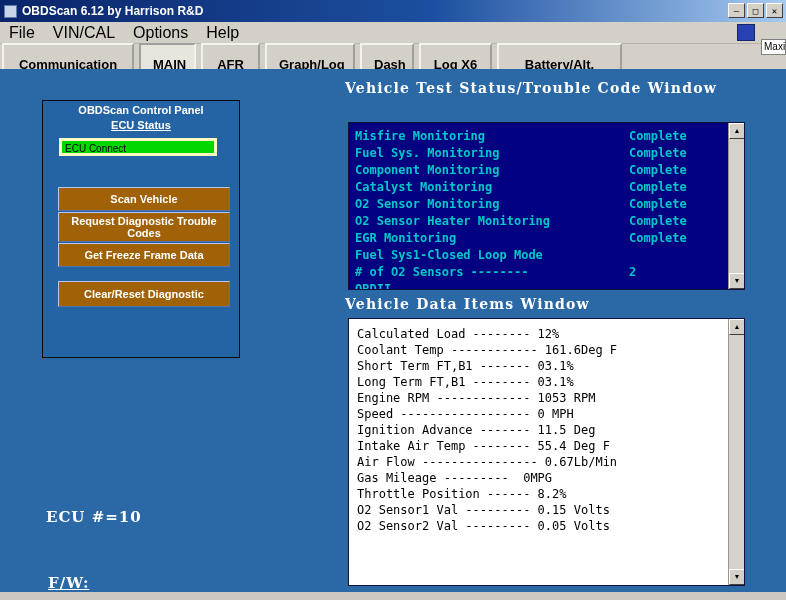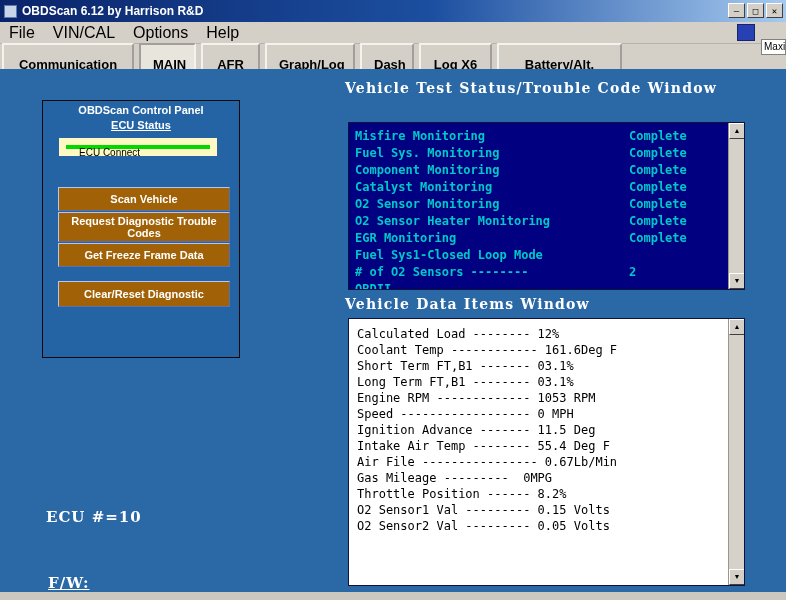--- a/index.html
+++ b/index.html
@@ -39,21 +39,21 @@
   .bottom-strip { position:absolute; top:592px; left:0; width:786px; height:8px; background:#CCC8C0; }
 
   
   .ctrlpanel { position:absolute; left:42px; top:100px; width:198px; height:258px;
     background:#2464A4; border:1px solid #0A0A0A; }
   .cp-title { position:absolute; top:3px; left:0; width:100%; text-align:center;
     color:#fff; font-size:11px; font-weight:bold; }
   .cp-sub { position:absolute; top:18px; left:0; width:100%; text-align:center;
     color:#fff; font-size:11px; font-weight:bold; text-decoration:underline; }
   .ecu-field { position:absolute; left:16px; top:37px; width:158px; height:18px;
-    background:#00D800; border:7px solid #fef9c3; color:#000; font-size:10px; line-height:16px; padding-left:13px; }
+    background:#00D800; border:3px solid #fef9c3; color:#000; font-size:10px; line-height:16px; padding-left:3px; }
   .cpbtn { position:absolute; left:15px; width:172px; background:#a16207; color:#fff;
     border:1px solid #B8C6F2; border-bottom-color:#5A6FB0; border-right-color:#5A6FB0;
     font-size:11px; font-weight:bold; font-family:"Liberation Sans",sans-serif; text-align:center; padding:1px 2px; }
 
   
   .field-row { position:absolute; left:0; }
 
   .ecu-line { position:absolute; left:46px; top:508px; color:#fff; font-size:15px; font-weight:bold;
     font-family:"DejaVu Serif", serif; letter-spacing:1px; }
   .fw-label { position:absolute; left:48px; top:574px; color:#fff; font-size:15px; font-weight:bold;
@@ -179,21 +179,21 @@
   <div class="data-box">
     <div class="dlines" style="margin-right:16px">
       <div class="dline">Calculated Load -------- 12%</div>
       <div class="dline">Coolant Temp ------------ 161.6Deg F</div>
       <div class="dline">Short Term FT,B1 ------- 03.1%</div>
       <div class="dline">Long Term FT,B1 -------- 03.1%</div>
       <div class="dline">Engine RPM ------------- 1053 RPM</div>
       <div class="dline">Speed ------------------ 0 MPH</div>
       <div class="dline">Ignition Advance ------- 11.5 Deg</div>
       <div class="dline">Intake Air Temp -------- 55.4 Deg F</div>
-      <div class="dline">Air File ---------------- 0.67Lb/Min</div>
+      <div class="dline">Air Flow ---------------- 0.67Lb/Min</div>
       <div class="dline">Gas Mileage ---------  0MPG</div>
       <div class="dline">Throttle Position ------ 8.2%</div>
       <div class="dline">O2 Sensor1 Val --------- 0.15 Volts</div>
       <div class="dline">O2 Sensor2 Val --------- 0.05 Volts</div>
     </div>
     <div class="vscroll">
       <div class="sb-btn up">▲</div>
       <div class="sb-btn down">▼</div>
     </div>
   </div>

